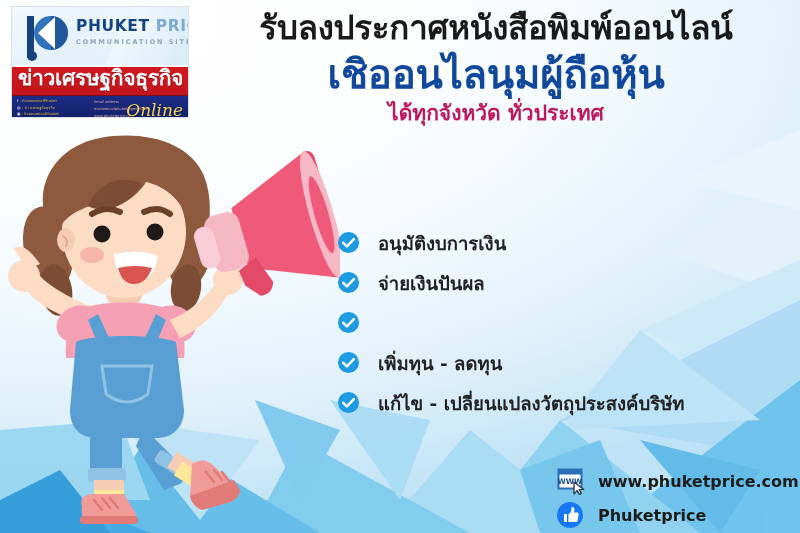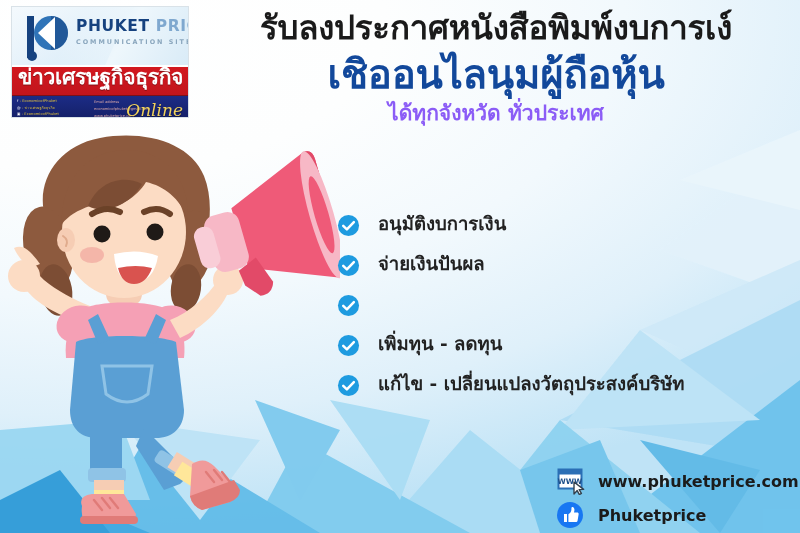--- a/index.html
+++ b/index.html
@@ -94,21 +94,21 @@
     margin: 0;
     background: linear-gradient(#d2181f, #b3121a);
     border-top: 2px solid #ffffff;
     overflow: hidden;
   }
   .logo-red .thaihead {
     position: absolute;
     left: 6px;
     top: 1px;
     right: 4px;
-    font-family: Liberation Mono, monospace;
+    font-family: Liberation Serif, serif;
     font-size: 21px;
     font-weight: 700;
     color: #ffffff;
     letter-spacing: -0.3px;
     line-height: 1.02;
     white-space: nowrap;
     text-shadow: 0 1px 0 rgba(0,0,0,.35);
   }
   .logo-blue {
     position: absolute;
@@ -174,36 +174,36 @@
     color: #12489b;
     line-height: 1.25;
     letter-spacing: -0.2px;
     margin-top: 1px;
     white-space: nowrap;
   }
   .head3 {
     font-family: "DejaVu Sans", sans-serif;
     font-size: 21px;
     font-weight: 700;
-    color: #8b5cf6;
+    color: #be185d;
     line-height: 1.2;
     margin-top: 2px;
     white-space: nowrap;
   }
 
   
   .checklist {
     position: absolute;
     left: 337px;
     top: 214px;
     width: 430px;
   }
   .check-row {
     display: flex;
-    align-items: flex-start;
+    align-items: flex-end;
     height: 40px;
   }
   .check-icon {
     flex: 0 0 auto;
     width: 23px;
     height: 23px;
     position: relative;
   }
   .check-label {
     margin-left: 18px;
@@ -391,21 +391,21 @@
           <div>Email address</div>
           <div>economicofphuket@gmail.com</div>
           <div>www.phuketprice.com</div>
         </div>
         <div class="logo-online">Online</div>
       </div>
     </div>
   </div>
 
   <div class="head-wrap">
-    <div class="head1">รับลงประกาศหนังสือพิมพ์งบการเง์</div>
+    <div class="head1">รับลงประกาศหนังสือพิมพ์ออนไลน์</div>
     <div class="head2">เชิออนไลนุมผู้ถือหุ้น</div>
     <div class="head3">ได้ทุกจังหวัด ทั่วประเทศ</div>
   </div>
 
   <div class="checklist">
 
     <div class="check-row">
       <span class="check-icon">
         <svg viewBox="0 0 24 24" width="23" height="23">
           <circle cx="12" cy="12" r="11" fill="#1e9be0"></circle>

